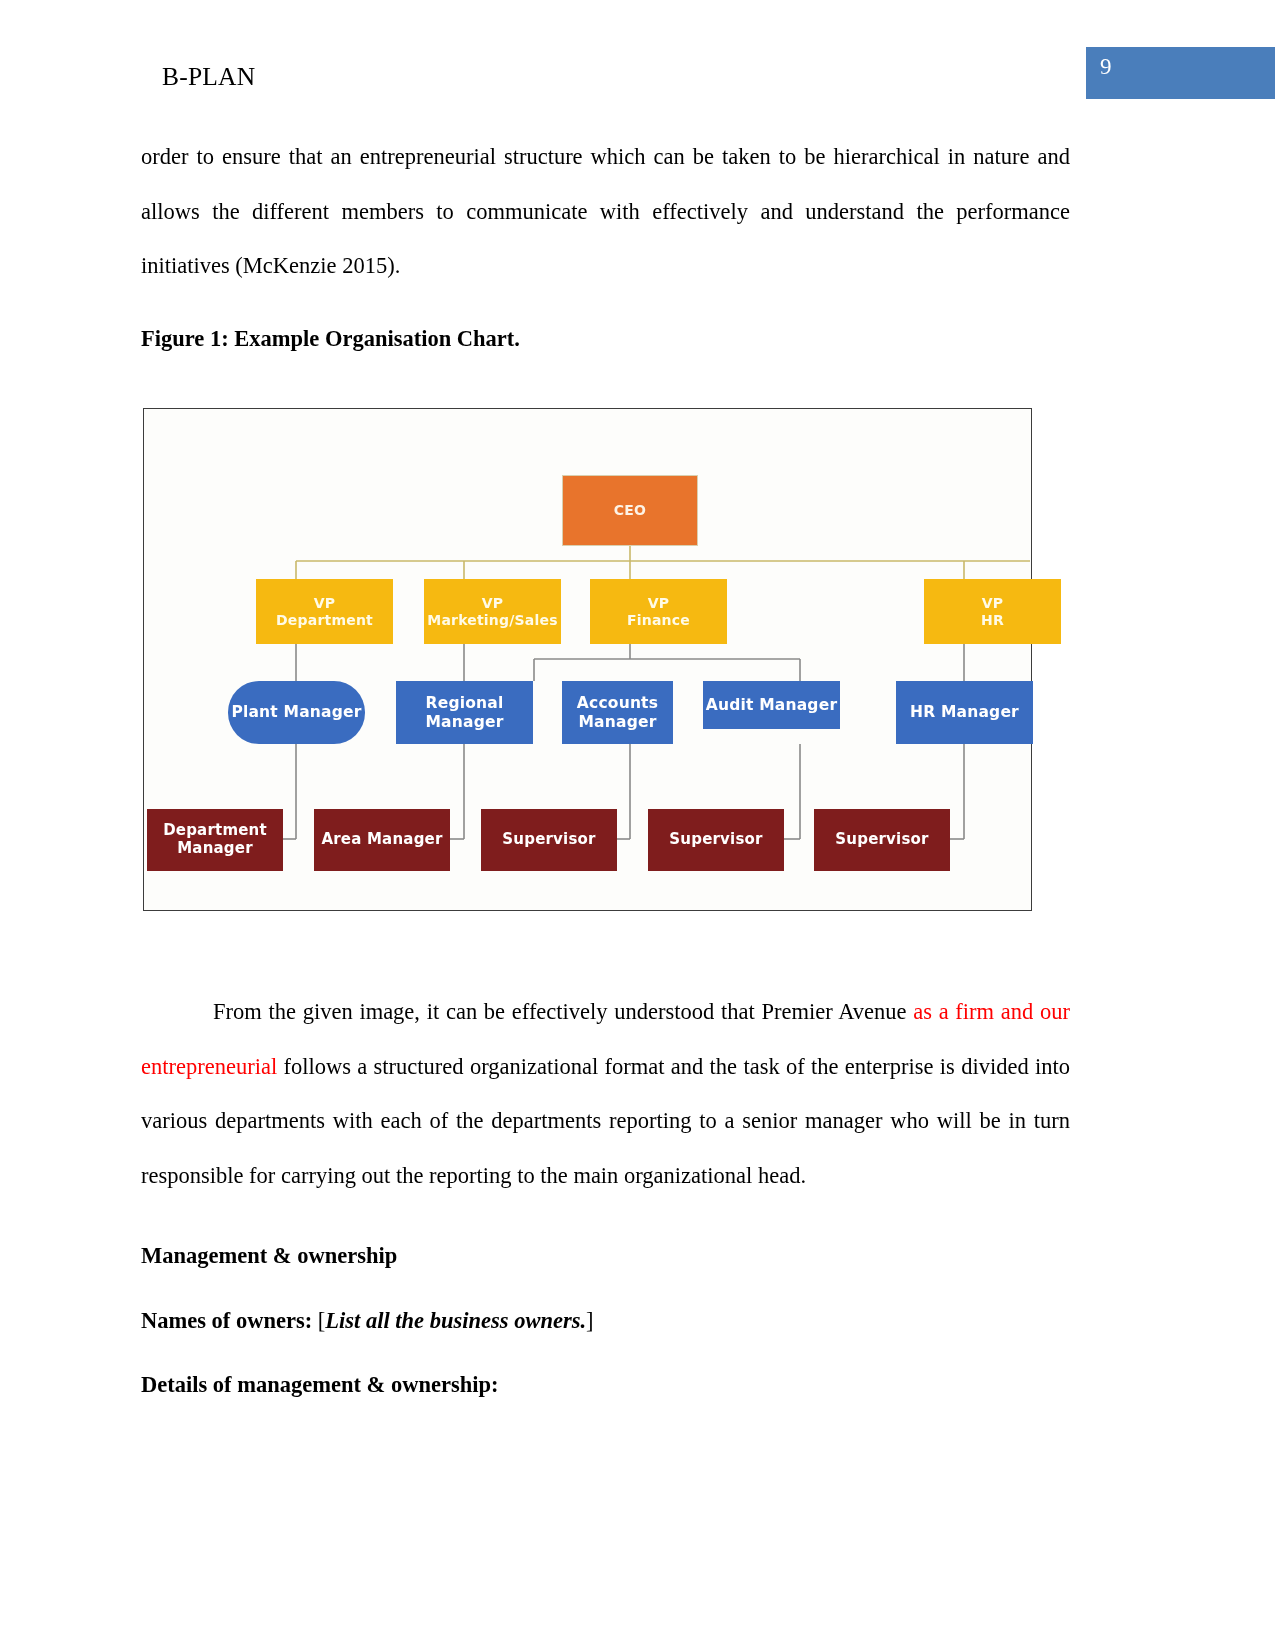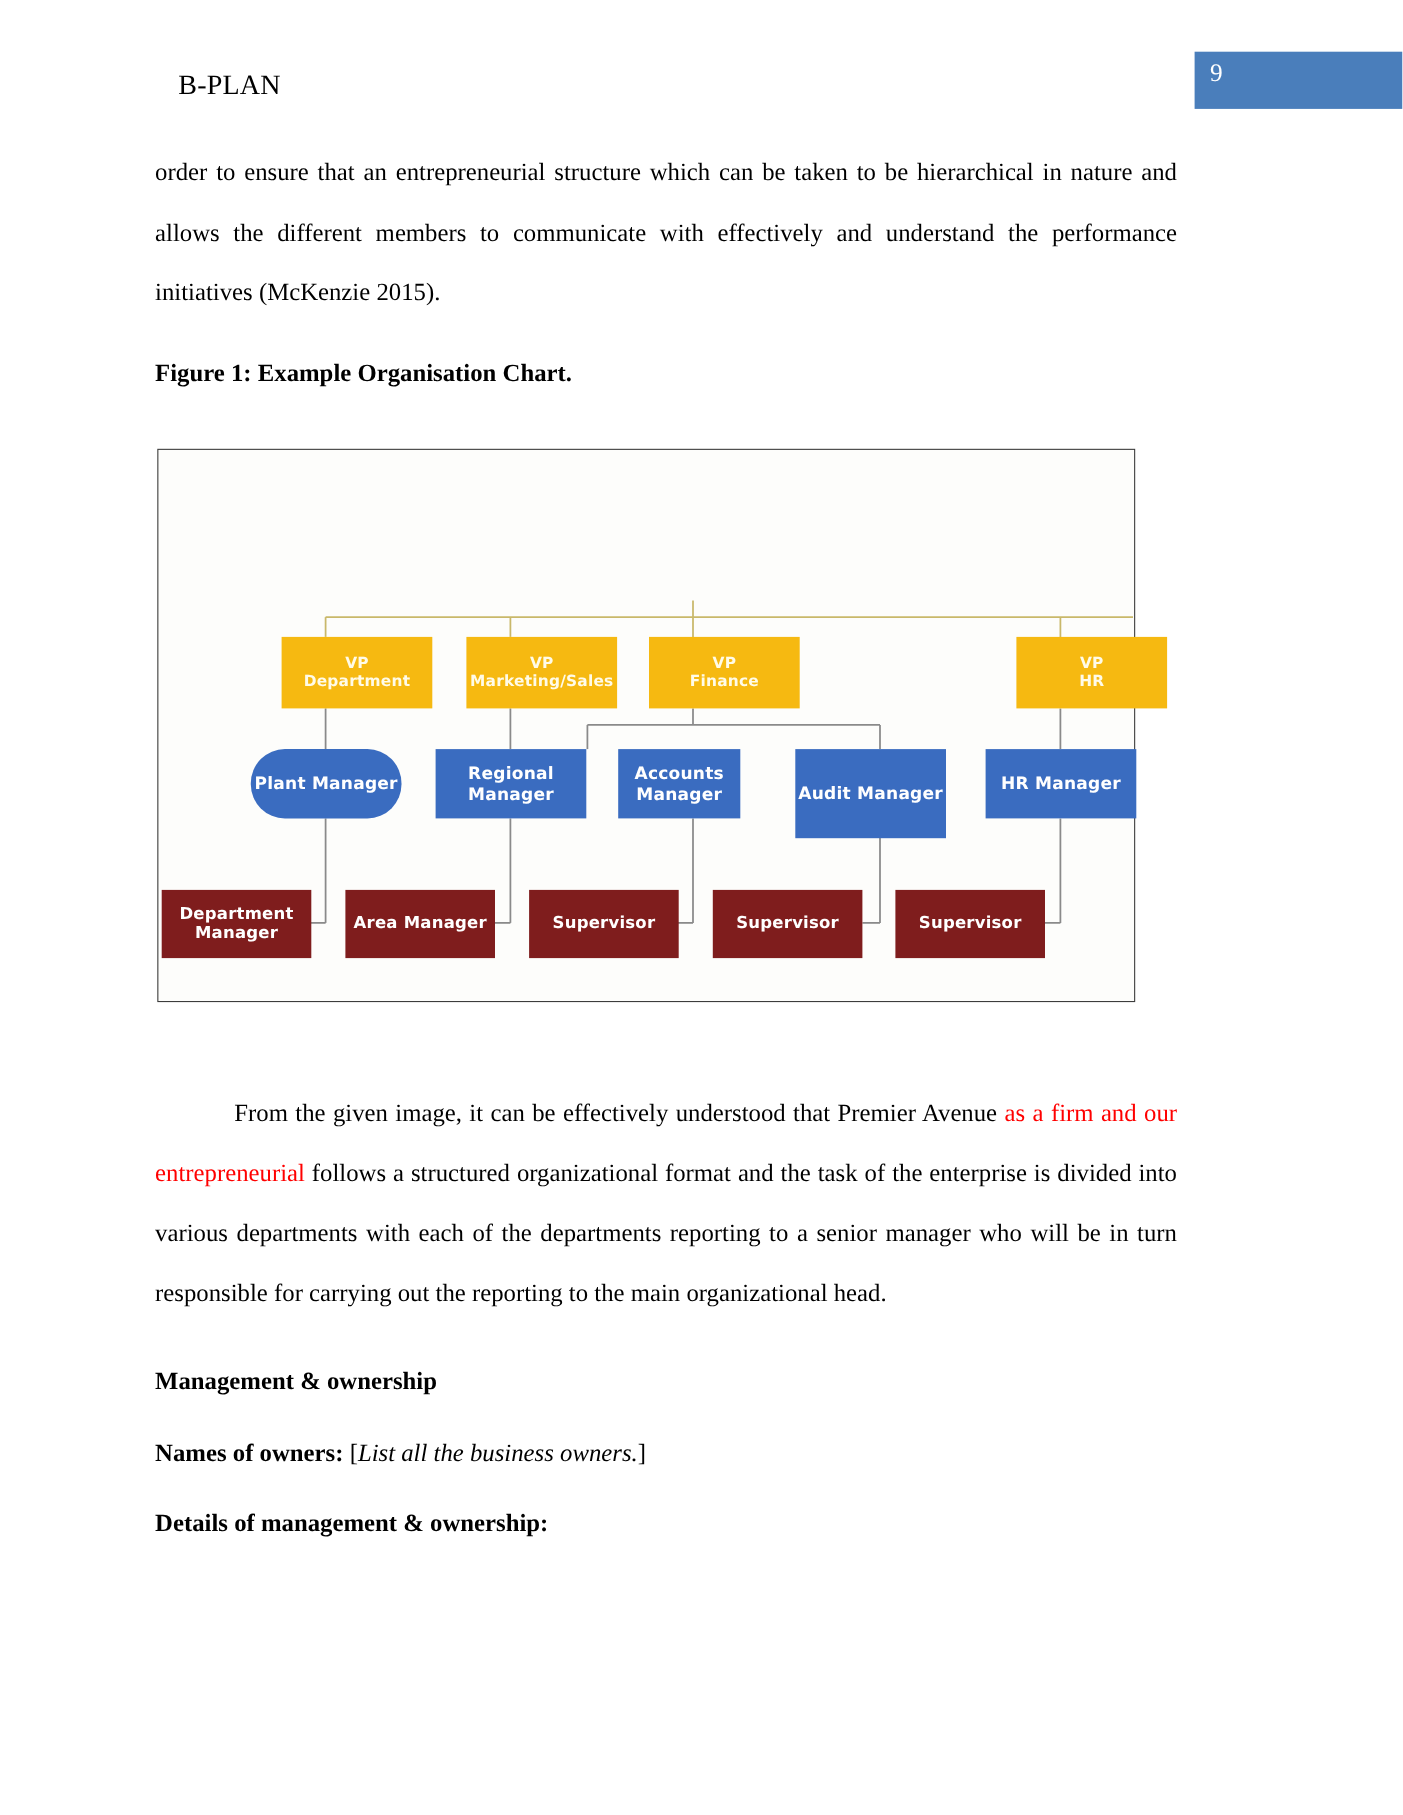--- a/index.html
+++ b/index.html
@@ -74,21 +74,21 @@
     font-weight: bold;
     line-height: 1;
   }
   .sec-head {
     margin: 0;
     font-size: 22.5px;
     font-weight: bold;
     line-height: 1;
   }
   .sec-head .ital-normal {
-    font-weight: normal;
+    font-weight: bold;
     font-style: italic;
   }
   .sec-head .brk { font-weight: normal; font-style: normal; }
   .spacer-34 { height: 34px; }
   .spacer-42 { height: 42px; }
 
   
   .figure-frame {
     position: absolute;
     left: 143px;
@@ -201,20 +201,23 @@
           <path d="M320 430 L306 430"></path>
           <path d="M486 335 L486 430"></path>
           <path d="M486 430 L472 430"></path>
           <path d="M656 335 L656 430"></path>
           <path d="M656 430 L640 430"></path>
           <path d="M820 335 L820 430"></path>
           <path d="M820 430 L806 430"></path>
         </g>
       </svg>
 
+      <div class="node ceo" style="left:418px; top:66px; width:136px; height:71px;">
+        <span>CEO</span>
+      </div>
 
       <div class="node vp" style="left:84px; top:170px; width:137px; height:65px; flex-direction:column;">
         <span>VP</span>
         <span>Department</span>
       </div>
 
       <div class="node vp" style="left:252px; top:170px; width:137px; height:65px; flex-direction:column;">
         <span>VP</span>
         <span>Marketing/Sales</span>
       </div>
@@ -236,21 +239,21 @@
       <div class="node mgr" style="left:252px; top:272px; width:137px; height:63px; flex-direction:column;">
         <span>Regional</span>
         <span>Manager</span>
       </div>
 
       <div class="node mgr" style="left:418px; top:272px; width:111px; height:63px; flex-direction:column;">
         <span>Accounts</span>
         <span>Manager</span>
       </div>
 
-      <div class="node mgr" style="left:579px; top:272px; width:137px; height:81px; flex-direction:column;">
+      <div class="node mgr" style="left:559px; top:272px; width:137px; height:48px; flex-direction:column;">
         <span>Audit Manager</span>
       </div>
 
       <div class="node mgr" style="left:752px; top:272px; width:137px; height:63px; flex-direction:column;">
         <span>HR Manager</span>
       </div>
 
       <div class="node sup" style="left:3px; top:400px; width:136px; height:62px; flex-direction:column;">
         <span>Department</span>
         <span>Manager</span>

